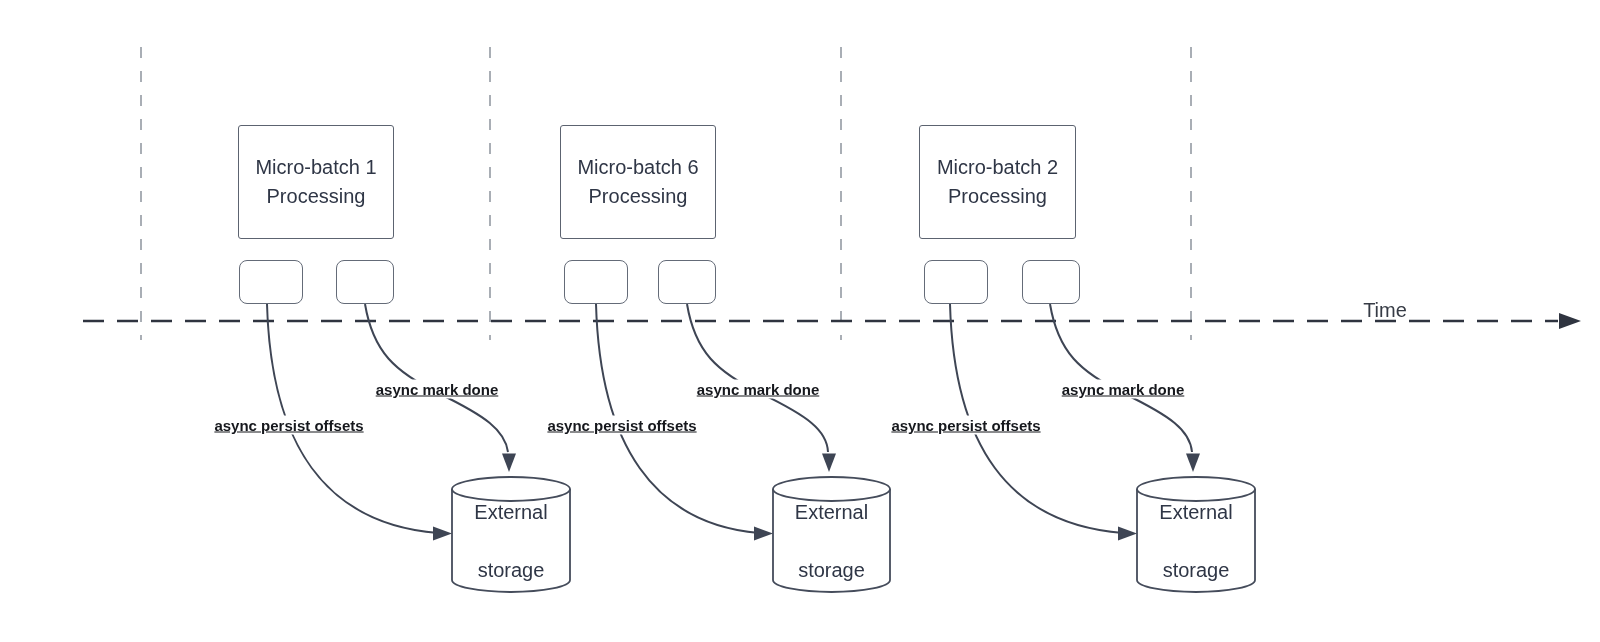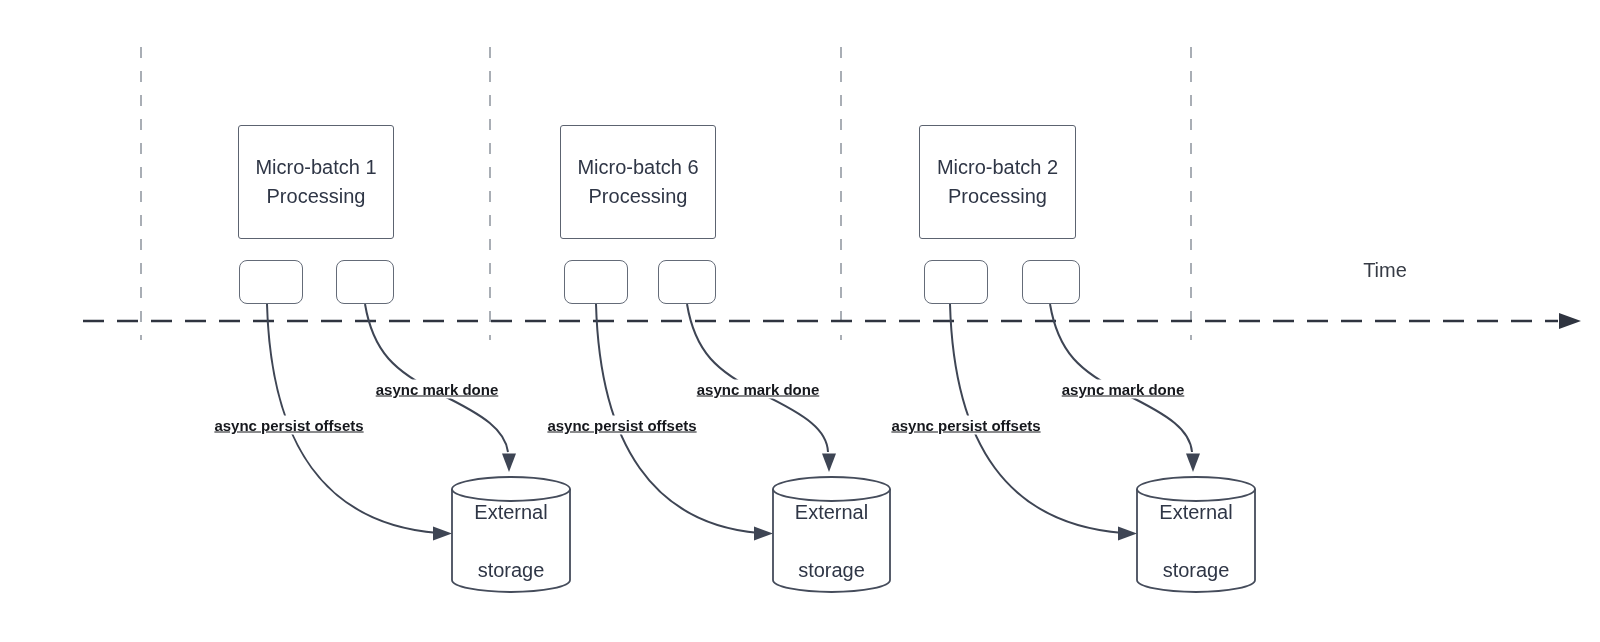--- a/index.html
+++ b/index.html
@@ -59,20 +59,21 @@
     background: #ffffff;
     padding: 1px 3px;
     text-decoration: underline;
   }
   .time-label {
     position: absolute;
     transform: translate(-50%, -50%);
     white-space: nowrap;
     font-size: 20px;
     color: #363b45;
+    margin-top: 40px;
   }
 </style>
 </head>
 <body>
 
 <div id="canvas">
 
   <svg id="shapes" width="1600" height="642" viewBox="0 0 1600 642" xmlns="http://www.w3.org/2000/svg">
 
     <g stroke="#a9aeb5" stroke-width="2" stroke-dasharray="11 13" fill="none">

